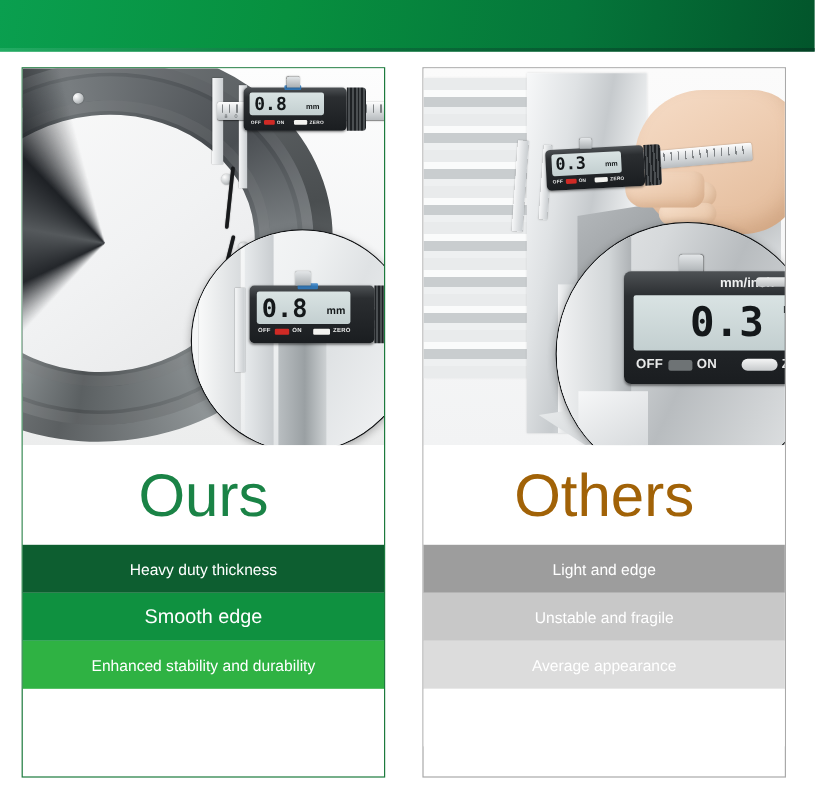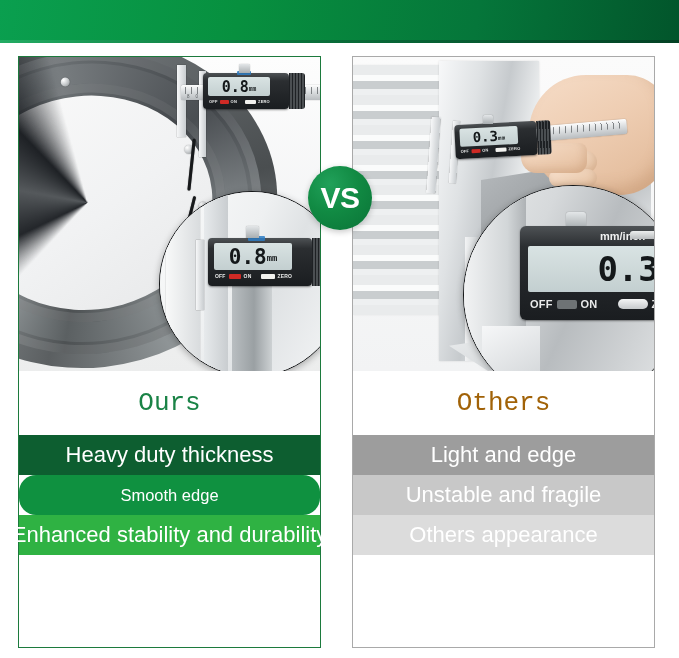--- a/index.html
+++ b/index.html
@@ -91,21 +91,21 @@
     position:absolute; border-radius:4px;
     background: linear-gradient(180deg,#4e5255 0%,#2b2e31 22%,#1a1d20 100%);
     box-shadow: 0 1px 2px rgba(0,0,0,.45);
   }
   .cal-lcd {
     position:absolute; border-radius:2px;
     background: linear-gradient(180deg,#d9e3e3,#c3cfd0);
     display:flex; align-items:center; justify-content:center;
     color:#14181a; font-family:"DejaVu Sans Mono", monospace; font-weight:700;
   }
-  .cal-unit { font-family:Liberation Mono, monospace; font-size:.42em; font-weight:700; align-self:flex-start; margin-top:14%; }
+  .cal-unit { font-family:Liberation Sans, sans-serif; font-size:.42em; font-weight:700; align-self:flex-start; margin-top:14%;padding-left:16px; }
   .cal-btnrow { position:absolute; display:flex; align-items:center; gap:2px; }
   .cal-lbl { color:#e9eaea; font-size:4px; font-weight:700; letter-spacing:.2px; }
   .cal-sw { width:9px; height:4px; border-radius:1px; background:#cf2a25; }
   .cal-sw.white { background:#f2f2ef; width:11px; }
   .cal-grip {
     position:absolute; border-radius:0 3px 3px 0;
     background: repeating-linear-gradient(90deg,#1e2124 0 1.4px,#4b4f52 1.4px 3px);
   }
   .cal-thumb {
     position:absolute; border-radius:2px 2px 0 0;
@@ -186,28 +186,28 @@
     background: radial-gradient(circle at 34% 28%, #21a15a 0%, #118a43 45%, #0a7337 100%);
     box-shadow: 0 2px 6px rgba(0,0,0,.22);
     display:flex; align-items:center; justify-content:center;
     color:#fff; font-size:30px; font-weight:700; letter-spacing:-.5px;
     z-index: 30;
   }
 
   
   .tbl { position:absolute; left:0; top:314px; width:100%; }
   .hdr {
-    height:64px; display:flex; align-items:center; justify-content:center;
-    font-size:26px; font-weight:400; background:#fff;font-family:Liberation Mono, monospace;
+    height:83px; display:flex; align-items:center; justify-content:center;
+    font-size:50px; font-weight:400; background:#fff;
   }
   .hdr.ours   { color:#1a8346; }
   .hdr.others { color:#4b4b4b; }
   .row {
     height:40px; display:flex; align-items:center; justify-content:center;
-    color:#fff; font-size:22px; text-align:center; padding:0 6px;
+    color:#fff; font-size:13px; text-align:center; padding:0 6px;
     white-space:nowrap;
   }
   .row.r-1 { font-size:16.5px; }
   .row.r-3 { font-size:16.5px; }
   .foot {
     height:48px; display:flex; align-items:center; justify-content:center;
     background:#fff; color:#1a7a3e; font-size:23px; letter-spacing:.3px;
   }
   .foot.blank { color:transparent; }
 </style>
@@ -298,21 +298,21 @@
           <div class="cal-jaw-v" style="left:2px; top:14px; height:70px; width:8px;"></div>
         </div>
       </div>
     </div>
 
     <div class="tbl">
       <div class="hdr ours" style="color: rgb(26, 131, 70);">Ours</div>
       <div class="row r-0" style="background: rgb(13, 94, 48);">
         <span>Heavy duty thickness</span>
       </div>
-      <div class="row r-1" style="background: rgb(15, 145, 64); border-radius: 17px;">
+      <div class="row r-1" style="background: rgb(15, 145, 64);">
         <span>Smooth edge</span>
       </div>
       <div class="row r-2" style="background: rgb(47, 178, 67);">
         <span>Enhanced stability and durability</span>
       </div>
     </div>
   </div>
 
   <div class="panel right" style="border-color: rgb(169, 169, 169);">
 
@@ -384,23 +384,20 @@
 
     <div class="tbl">
       <div class="hdr others" style="color: #a16207;">Others</div>
       <div class="row o-0" style="background: rgb(157, 157, 157);">
         <span>Light and edge</span>
       </div>
       <div class="row o-2" style="background: rgb(200, 200, 200);">
         <span>Unstable and fragile</span>
       </div>
       <div class="row o-3" style="background: rgb(220, 220, 220);">
-        <span>Others appearance</span>
+        <span>Average appearance</span>
       </div>
       <div class="foot blank"></div>
     </div>
   </div>
 
-  <div class="vs">
-    <span>VS</span>
-  </div>
 
 </div>
 
 </body></html>

